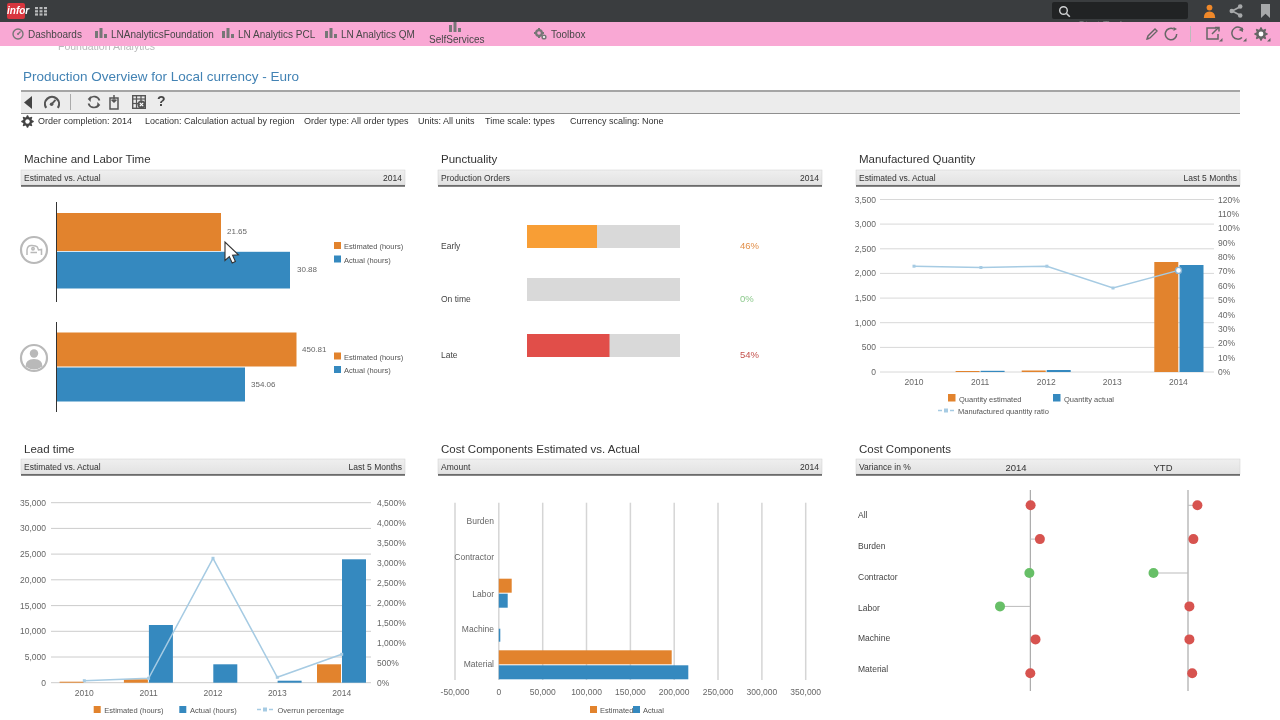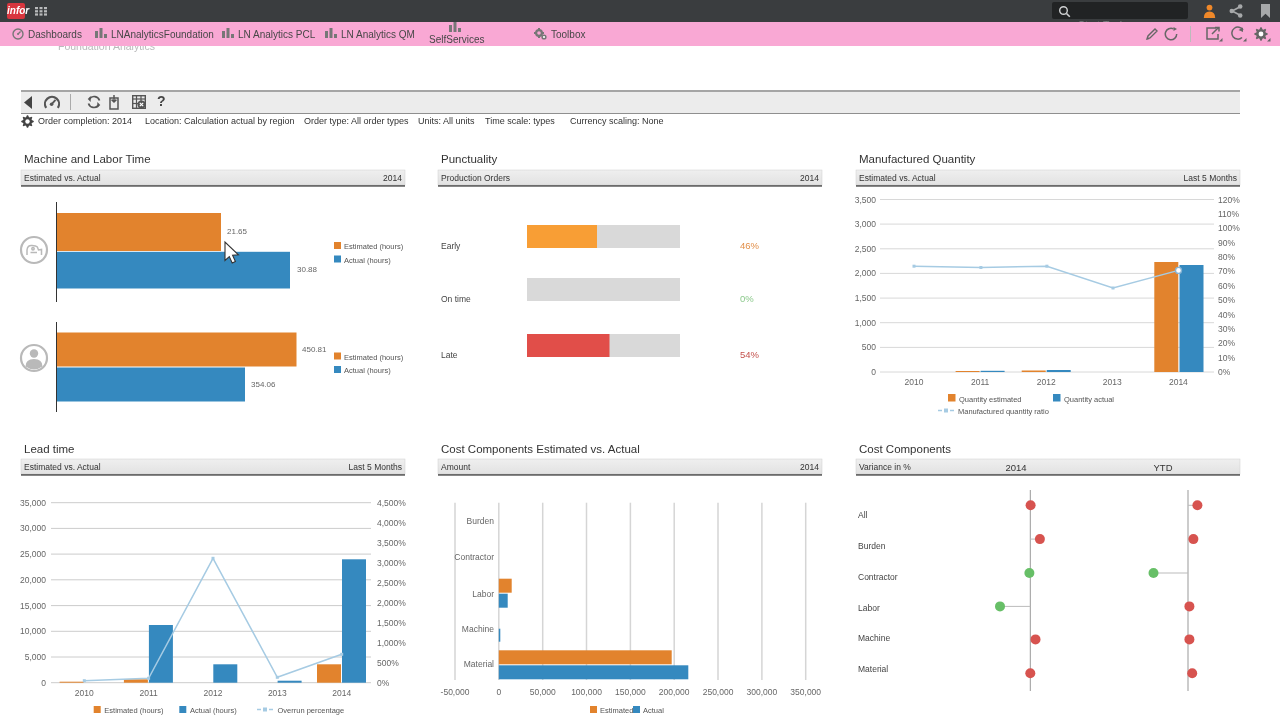--- a/index.html
+++ b/index.html
@@ -138,20 +138,21 @@
         <path d="M13 1.5 L13 6 L8.5 4 Z" fill="#666"></path>
         <path d="M16.5 12 L16.5 15.5 L13 15.5 Z" fill="#666"></path>
       </svg>
     <svg class="abs" style="left:1254px;top:4px" width="17" height="16" viewBox="0 0 17 16">
         <polygon points="6.40,1.23 7.60,1.23 8.47,3.33 9.27,3.66 11.37,2.79 12.21,3.63 11.34,5.73 11.67,6.53 13.77,7.40 13.77,8.60 11.67,9.47 11.34,10.27 12.21,12.37 11.37,13.21 9.27,12.34 8.47,12.67 7.60,14.77 6.40,14.77 5.53,12.67 4.73,12.34 2.63,13.21 1.79,12.37 2.66,10.27 2.33,9.47 0.23,8.60 0.23,7.40 2.33,6.53 2.66,5.73 1.79,3.63 2.63,2.79 4.73,3.66 5.53,3.33" fill="#666"></polygon>
         <circle cx="7" cy="8" r="2.4" fill="#fff"></circle>
         <path d="M16.5 12 L16.5 15.5 L13 15.5 Z" fill="#666"></path>
       </svg>
 
   </div>
+  <div id="ptitle">Production Overview for Local currency - Euro</div>
   <div id="toolband">
     <svg class="abs" style="left:3px;top:4px" width="10" height="13" viewBox="0 0 10 13">
         <path d="M8 0 L0 6.5 L8 13 Z" fill="#444"></path>
       </svg>
     <svg class="abs" style="left:23px;top:3px" width="16" height="16" viewBox="0 0 16 16">
         <path d="M2.2 12.8 A7 7 0 1 1 13.8 12.8" fill="none" stroke="#555" stroke-width="2.2"></path>
         <path d="M7.3 9.6 L11.5 4.8" stroke="#555" stroke-width="1.8"></path>
         <circle cx="7.6" cy="9.3" r="1.8" fill="#555"></circle>
       </svg>
     <div class="abs" style="left:49px;top:2px;width:1px;height:16px;background:#aaa;"></div>

